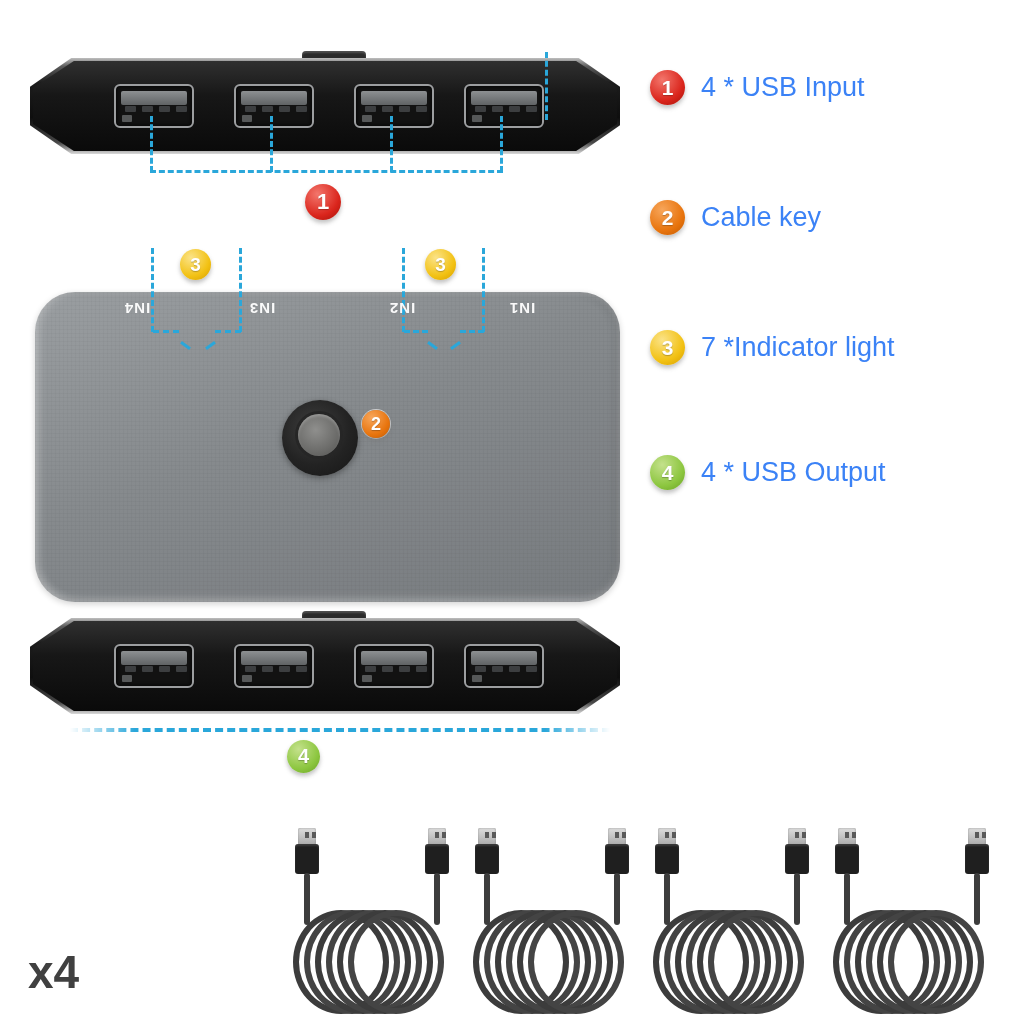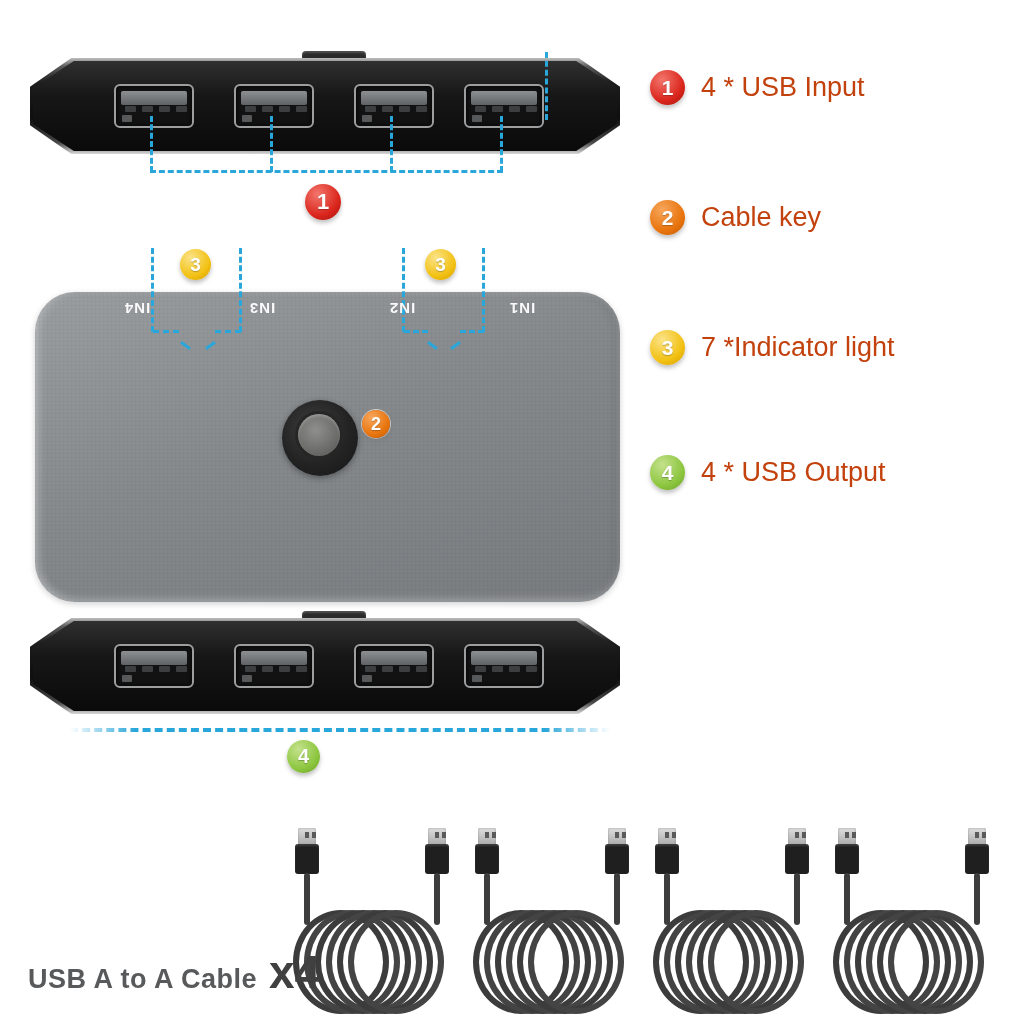--- a/index.html
+++ b/index.html
@@ -51,21 +51,21 @@
   .swbtn-outer{position:absolute;left:247px;top:108px;width:76px;height:76px;border-radius:50%;z-index:2;
        background:radial-gradient(circle at 42% 38%,#3f3f3f,#232323 55%,#161616 100%);
        box-shadow:0 2px 6px rgba(0,0,0,.35);}
   .swbtn-inner{position:absolute;left:16px;top:14px;width:42px;height:42px;border-radius:50%;
        background:radial-gradient(circle at 42% 38%,#8f8f8d,#6c6c6a 60%,#525250 100%);
        box-shadow:inset 0 2px 3px rgba(255,255,255,.25),0 0 0 3px #262626;}
 
   
   .legend-row{position:absolute;left:650px;display:flex;align-items:center;gap:16px;}
   .legend-row .badge{position:relative;width:35px;height:35px;font-size:21px;flex:0 0 35px;}
-  .legend-row .ltext{font-size:27px;color:#c2410c;white-space:nowrap;}
+  .legend-row .ltext{font-size:27px;color:#3b82f6;white-space:nowrap;}
 
   
   .cable{position:absolute;top:828px;width:174px;height:192px;}
   .conn{position:absolute;width:24px;}
   .conn .tip{position:absolute;left:3px;top:0;width:18px;height:17px;border-radius:2px;
        background:linear-gradient(180deg,#dedede,#ababab);box-shadow:inset 0 0 2px #888;}
   .conn .hole{position:absolute;top:4px;width:4px;height:6px;background:#5a5a5a;}
   .conn .hole.h1{left:7px;}.conn .hole.h2{left:14px;}
   .conn .bodyp{position:absolute;left:0;top:16px;width:24px;height:30px;background:#1f1f1f;border-radius:3px;
        box-shadow:inset 0 2px 2px rgba(255,255,255,.12);}
@@ -326,17 +326,16 @@
       <div class="ring" style="left:8px;"></div>
         <div class="ring" style="left:19px;"></div>
       <div class="ring" style="left:30px;"></div>
         <div class="ring" style="left:41px;"></div>
       <div class="ring" style="left:52px;"></div>
         <div class="ring" style="left:63px;"></div>
     </div>
   </div>
 
   <div class="caption">
-    <span class="ctext">USB A to A Cable</span>
     <span class="cqty" style="color: #404040;">x4</span>
   </div>
 
 </div>
 
 </body></html>

